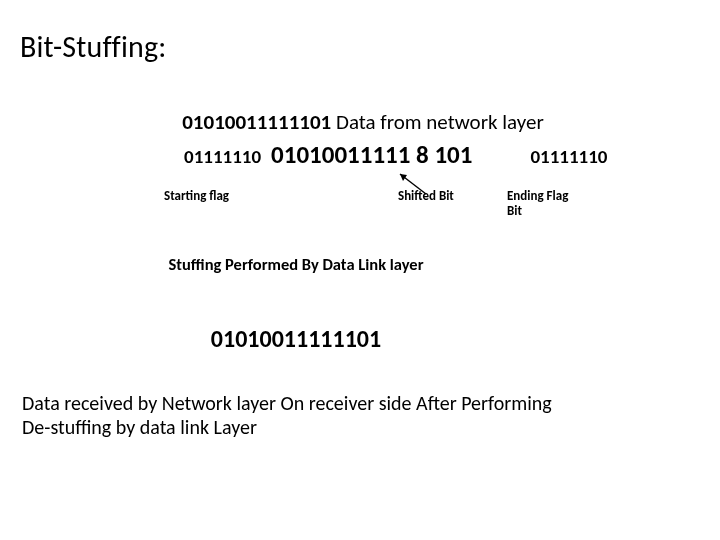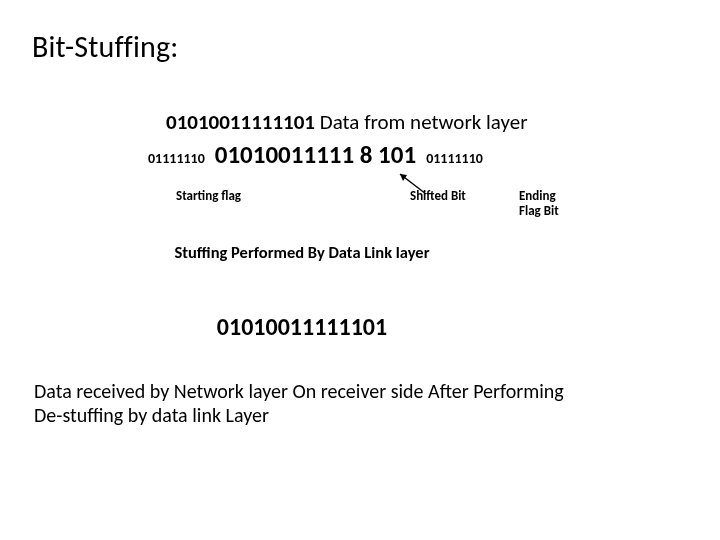--- a/index.html
+++ b/index.html
@@ -1,31 +1,31 @@
 <!DOCTYPE html>
 <html><head>
 <meta charset="utf-8">
 <style>
   * { margin: 0; padding: 0; box-sizing: border-box; }
   html, body { width: 720px; height: 540px; background: #fff; font-family: "Calibri", "Segoe UI", Arial, sans-serif; color: #000; }
-  .page { position: relative; width: 596px; height: 540px; padding: 28px 24px 0 32px; }
+  .page { position: relative; width: 596px; height: 540px; padding: 28px 24px 0 20px; }
   .title { font-size: 30px; font-weight: 400; letter-spacing: 0.2px; }
-  .line1 { margin-top: 44px; padding-left: 134px; font-size: 21px; }
+  .line1 { margin-top: 44px; padding-left: 134px; font-size: 21px; text-align: center; }
   .line1 .bits { font-weight: 700; }
   .line2 { margin-top: 4px; padding-left: 116px; white-space: nowrap; }
-  .line2 .flag { font-size: 14px; font-weight: 700; display: inline-block; }
+  .line2 .flag { font-size: 19px; font-weight: 700; display: inline-block; margin-left: 48px; }
   .line2 .data { font-size: 25px; font-weight: 700; display: inline-block; padding: 0 4px; }
   .line2 .gap { display: inline-block; width: 6px; }
   .labels-row { position: relative; margin-top: 18px; height: 20px; }
   .label { position: absolute; font-size: 13px; font-weight: 700; }
   .label.start { left: 144px; }
   .label.shifted { left: 378px; }
   .label.ending { left: 487px; }
   .arrow { position: absolute; }
-  .caption1 { text-align: center; font-size: 16.5px; font-weight: 700; margin-top: 34px; }
+  .caption1 { text-align: center; font-size: 16.5px; font-weight: 700; margin-top: 46px; }
   .result-bits { text-align: center; font-size: 24px; font-weight: 700; margin-top: 50px; }
   .caption2 { font-size: 20px; margin-top: 38px; line-height: 1.2; padding: 0 2px; }
 </style>
 </head>
 <body>
 
 <div class="page">
 
   <div class="title">Bit-Stuffing:</div>
 

